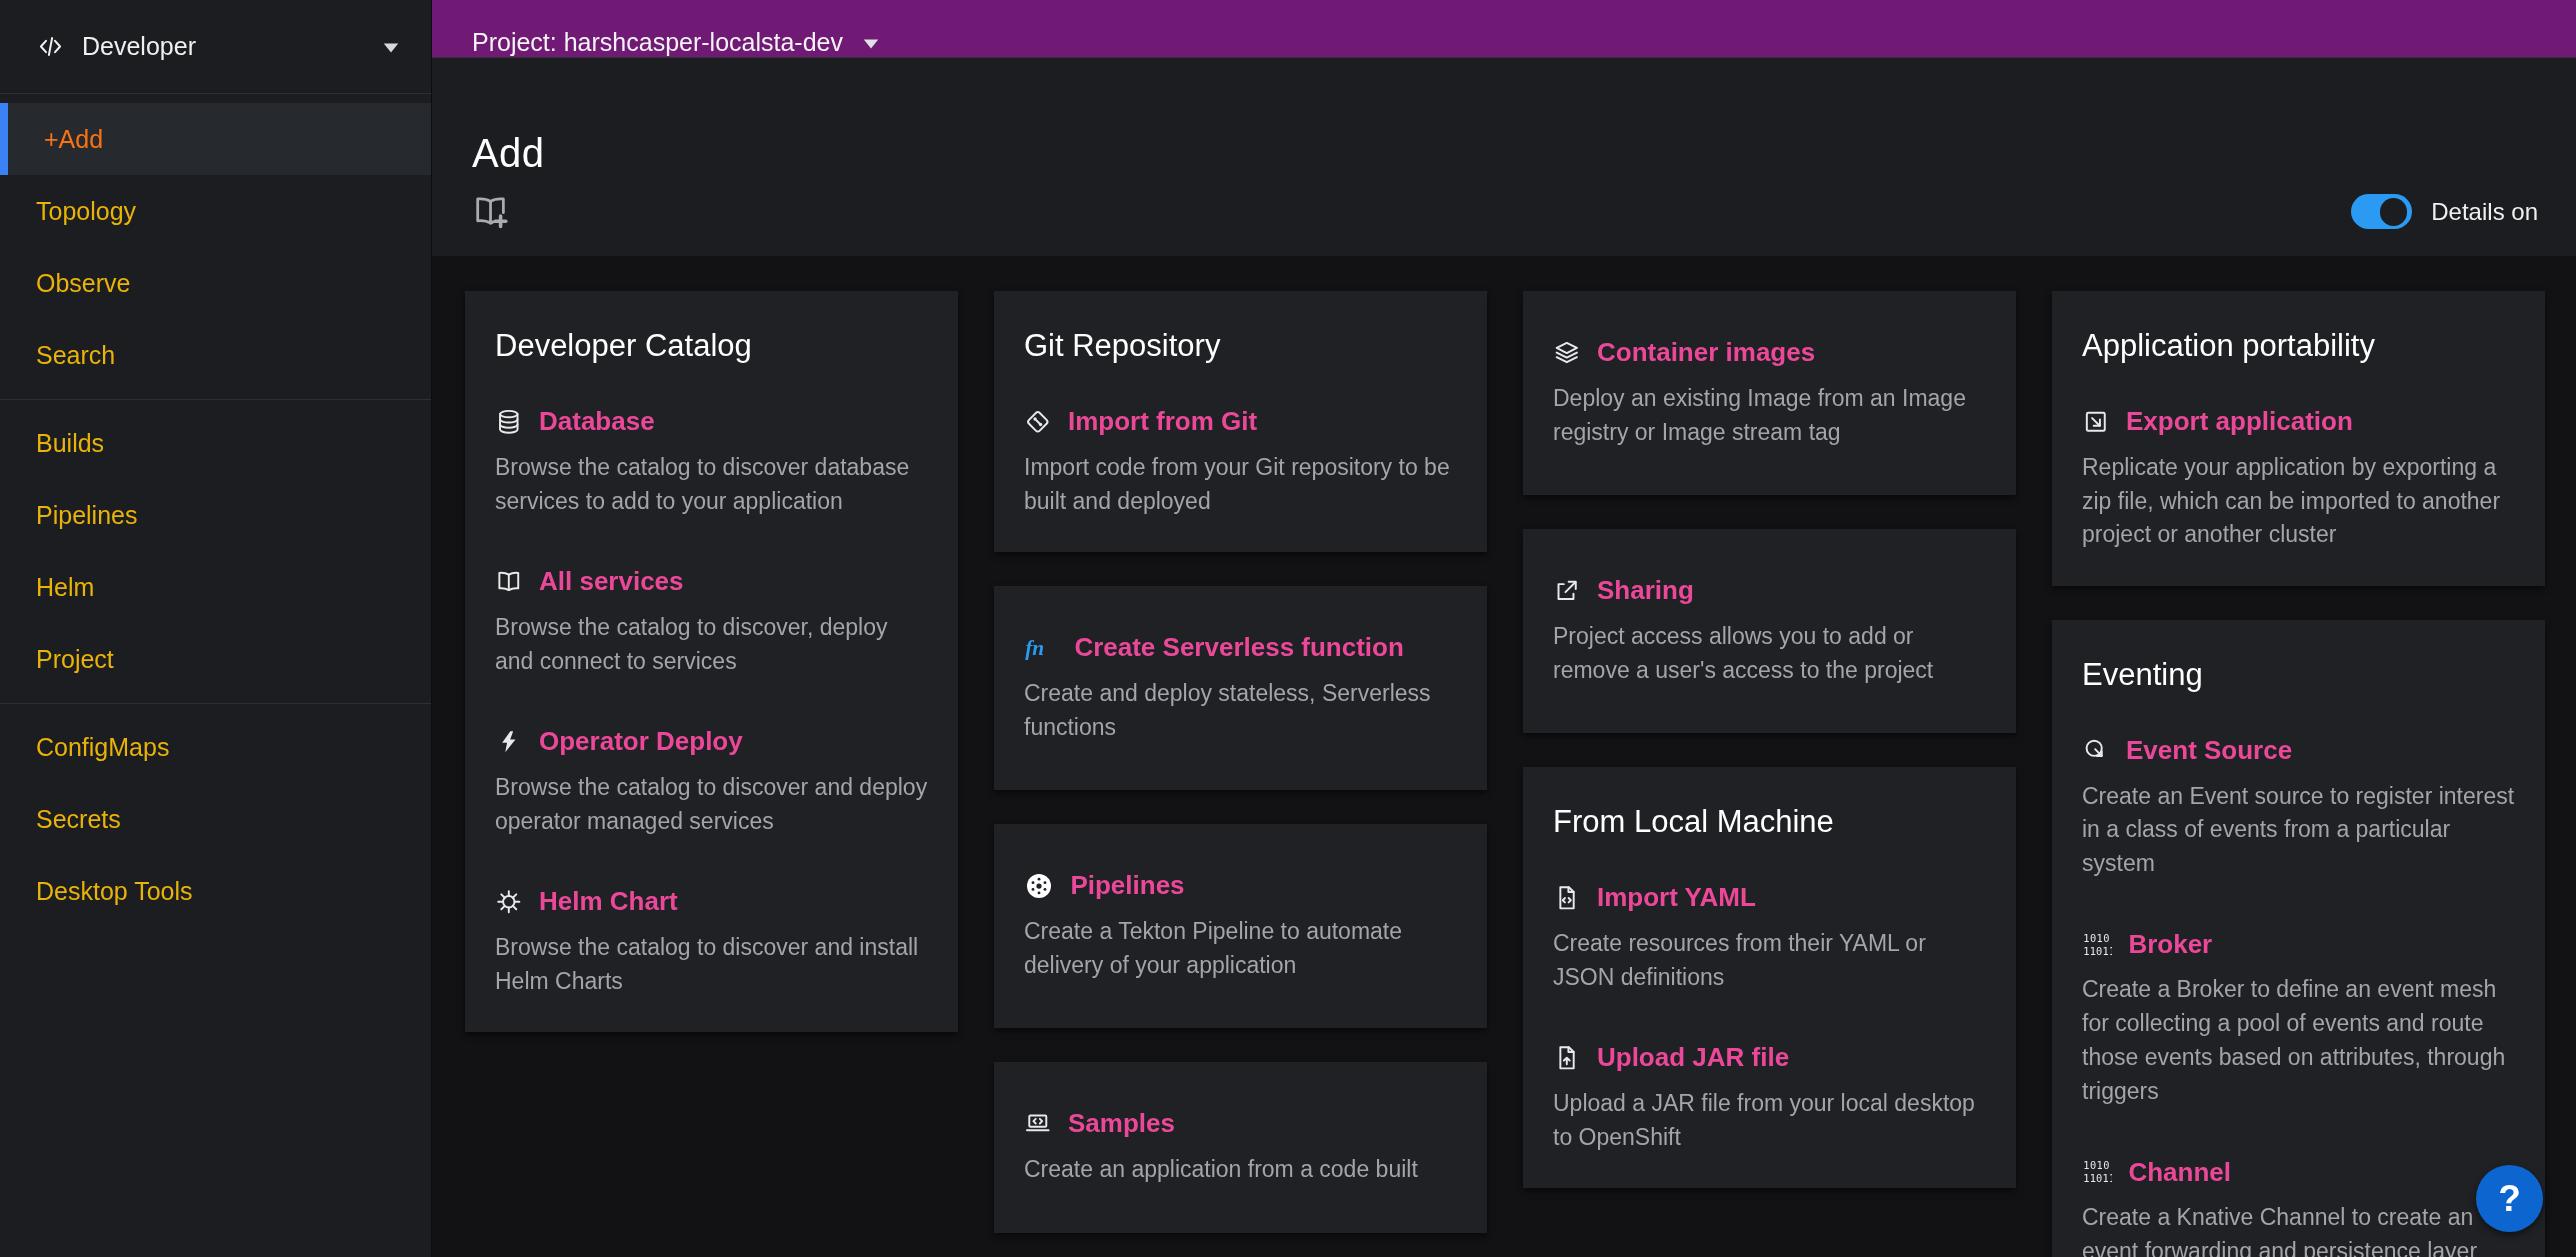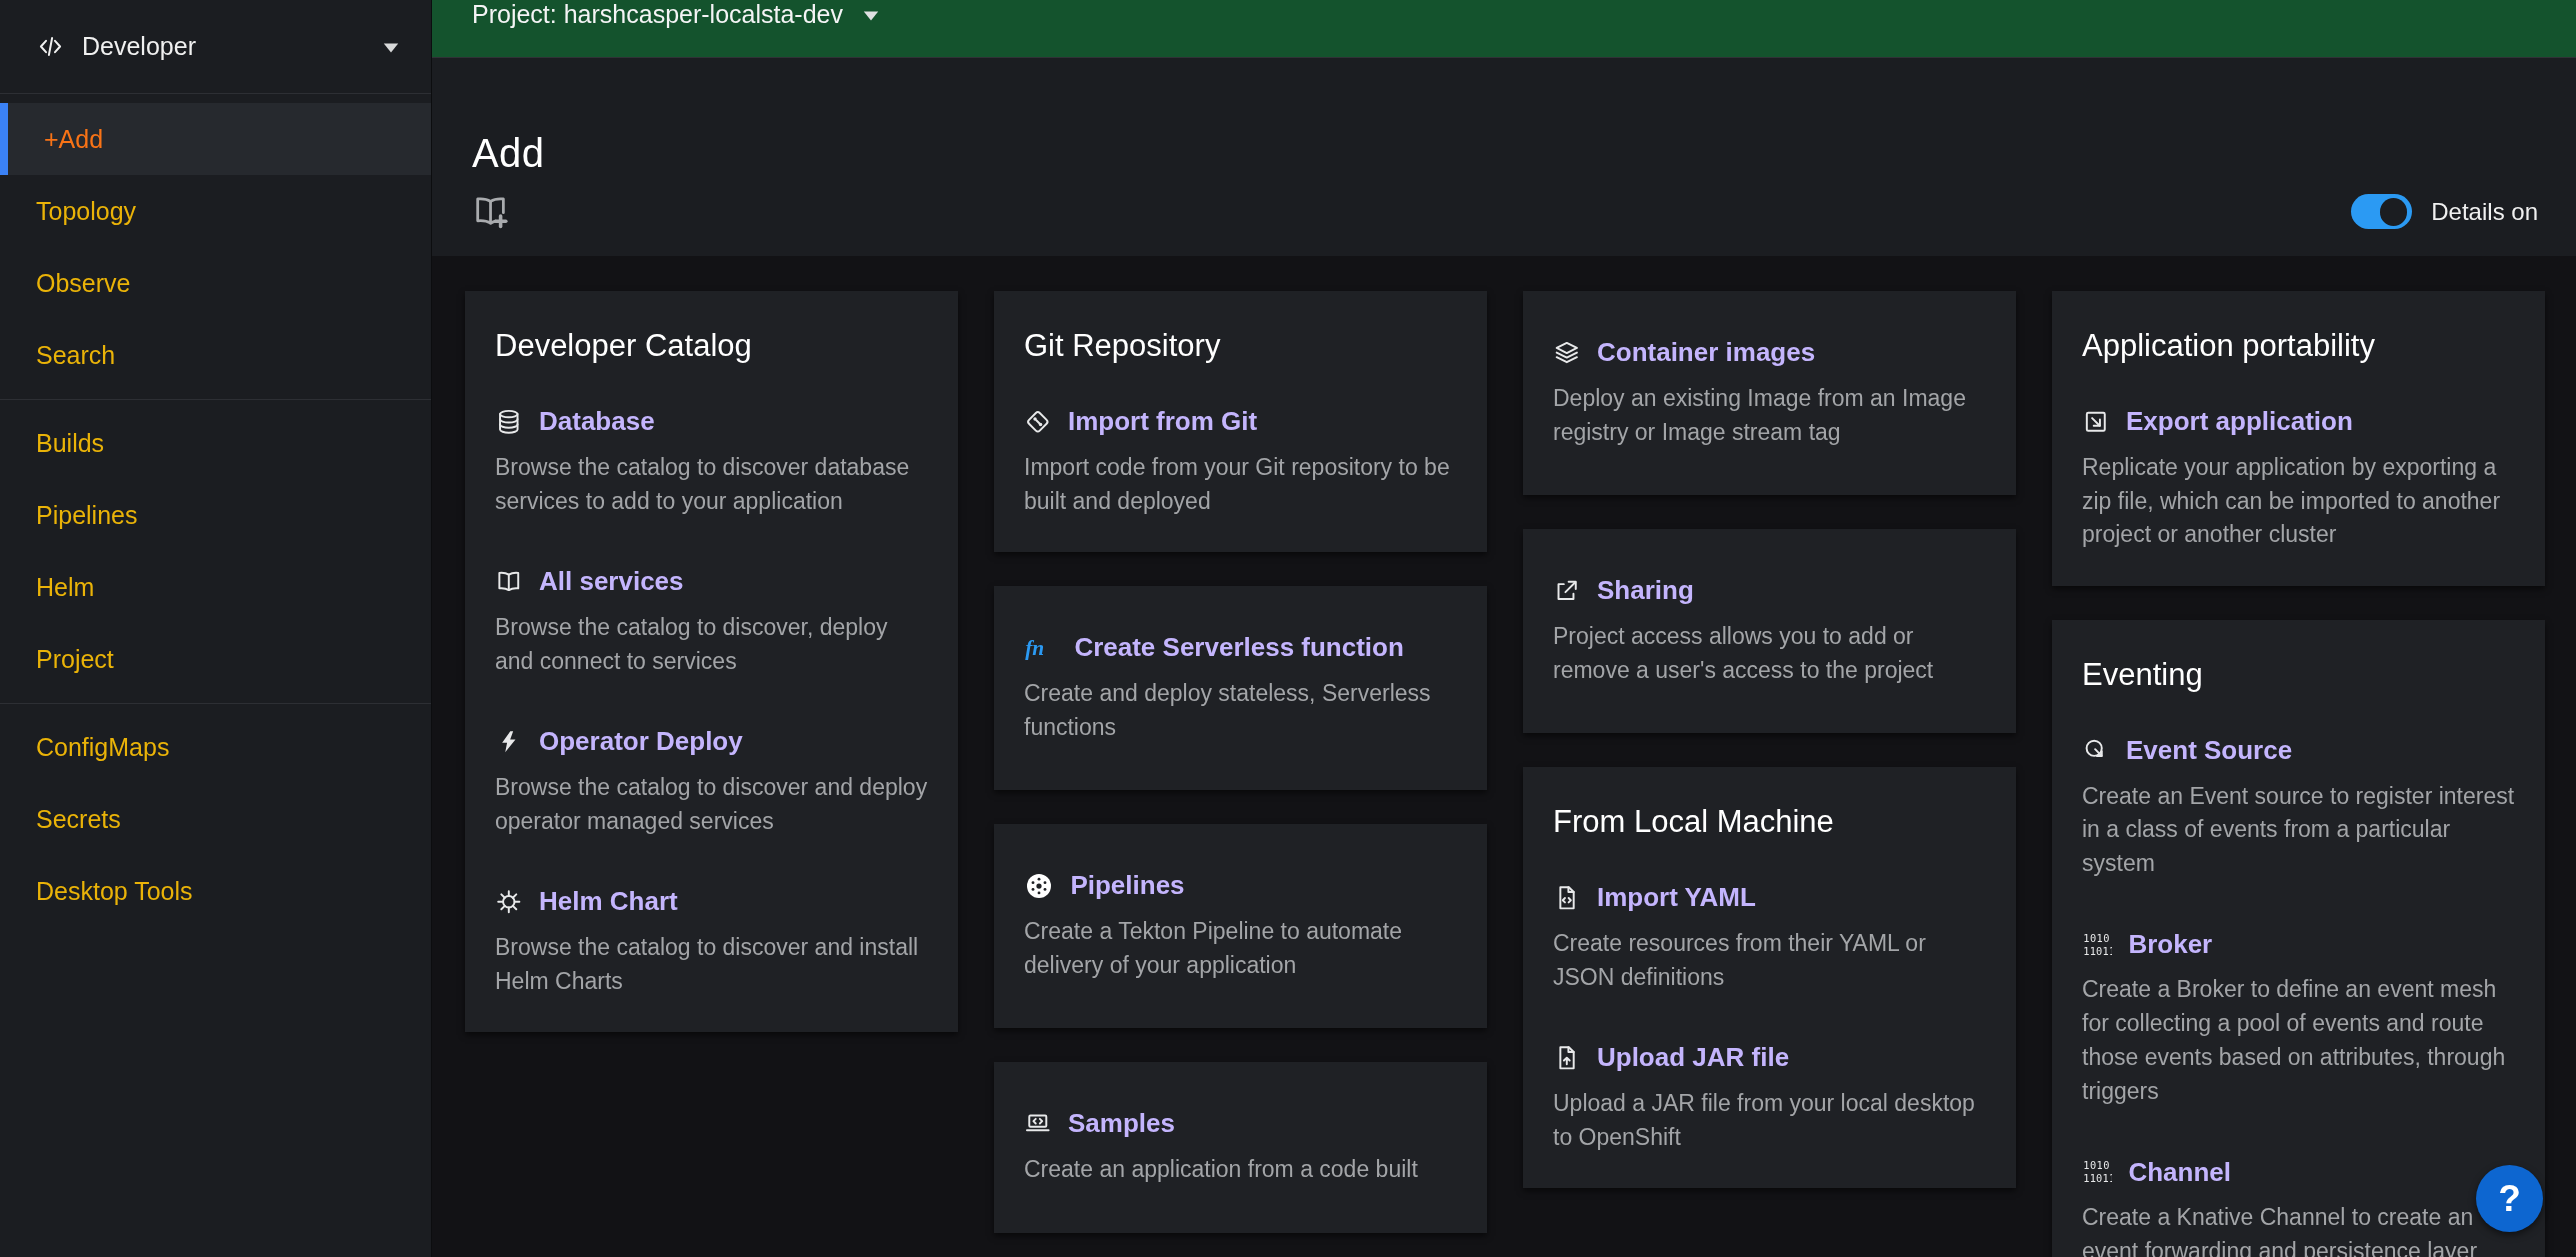--- a/index.html
+++ b/index.html
@@ -42,23 +42,23 @@
     border-left: 8px solid #3b82f6;
     padding-left: 36px;
     color: #f97316;
   }
   .nav-divider { border-top: 0.7px solid #2d2f34; margin: 7.5px 0; }
 
   
   .main { flex: 1; display: flex; flex-direction: column; position: relative; min-width: 0; }
   .projectbar {
     height: 58px; flex: 0 0 58px;
-    background: #14532d;
+    background: #701a75;
     border-bottom: 0.7px solid #303236;
-    display: flex; align-items: flex-start;
+    display: flex; align-items: flex-end;
     padding-left: 40px;
   }
   .project-btn {
     background: none; border: none;
     font-family: inherit; font-size: 25px; color: #f4f4f5;
     display: flex; align-items: center; gap: 19.4px;
     cursor: pointer;
   }
   .project-btn .caret { color: #e0e1e2; }
 
@@ -95,21 +95,21 @@
     background: #1f2125;
     box-shadow: 0 3px 6px rgba(0,0,0,0.55);
     padding: 37px 30px 34px 30px;
   }
   .card.no-title { padding-top: 46px; padding-bottom: 46px; }
   .card-title { font-size: 31px; font-weight: 500; color: #ffffff; margin-bottom: 42px; }
   .item { cursor: pointer; }
   .item + .item { margin-top: 48px; }
   .item-head { display: flex; align-items: center; gap: 16.4px; }
   .item-head .icon { flex: 0 0 auto; color: #e8e9ea; }
-  .item-label { font-size: 26px; font-weight: 700; color: #c4b5fd; }
+  .item-label { font-size: 26px; font-weight: 700; color: #ec4899; }
   .item-desc {
     margin-top: 13.4px;
     font-size: 23px; line-height: 1.47; color: #a3a5a8;
   }
 
   .help-fab {
     position: absolute; right: 33px; bottom: 25px;
     width: 67px; height: 67px; border-radius: 50%;
     background: #0d66d0; color: #ffffff;
     border: none; cursor: pointer;

